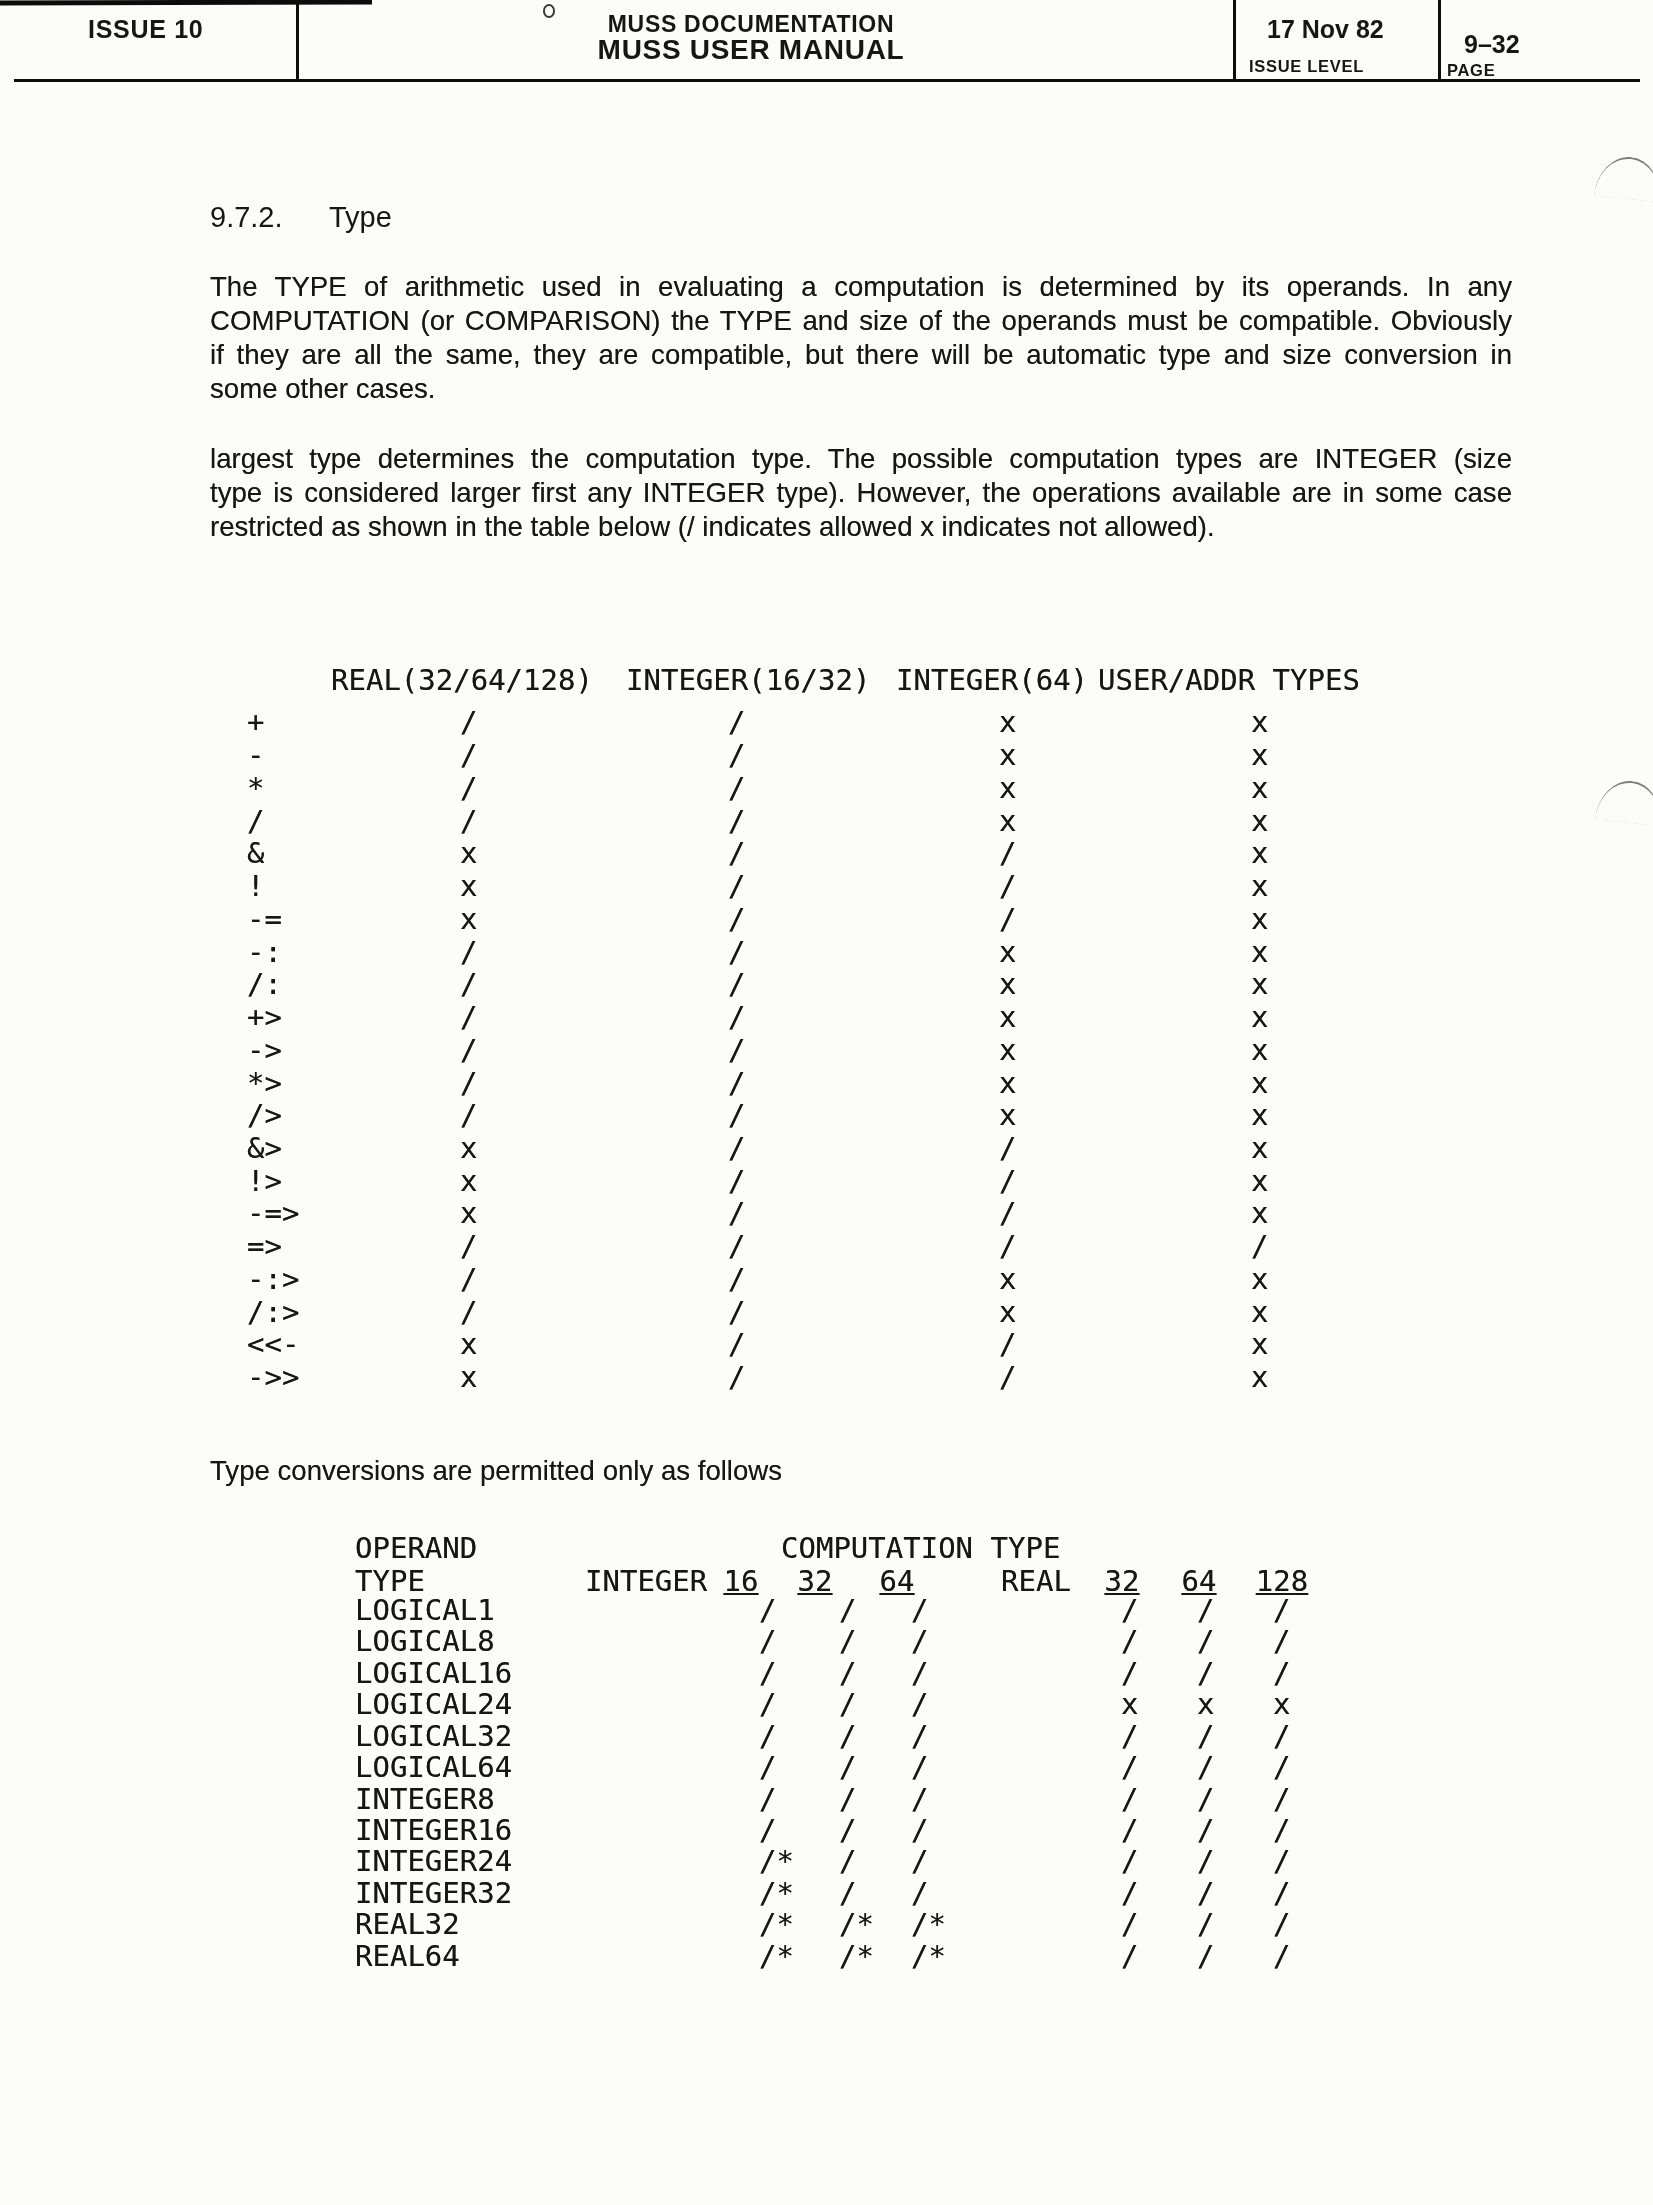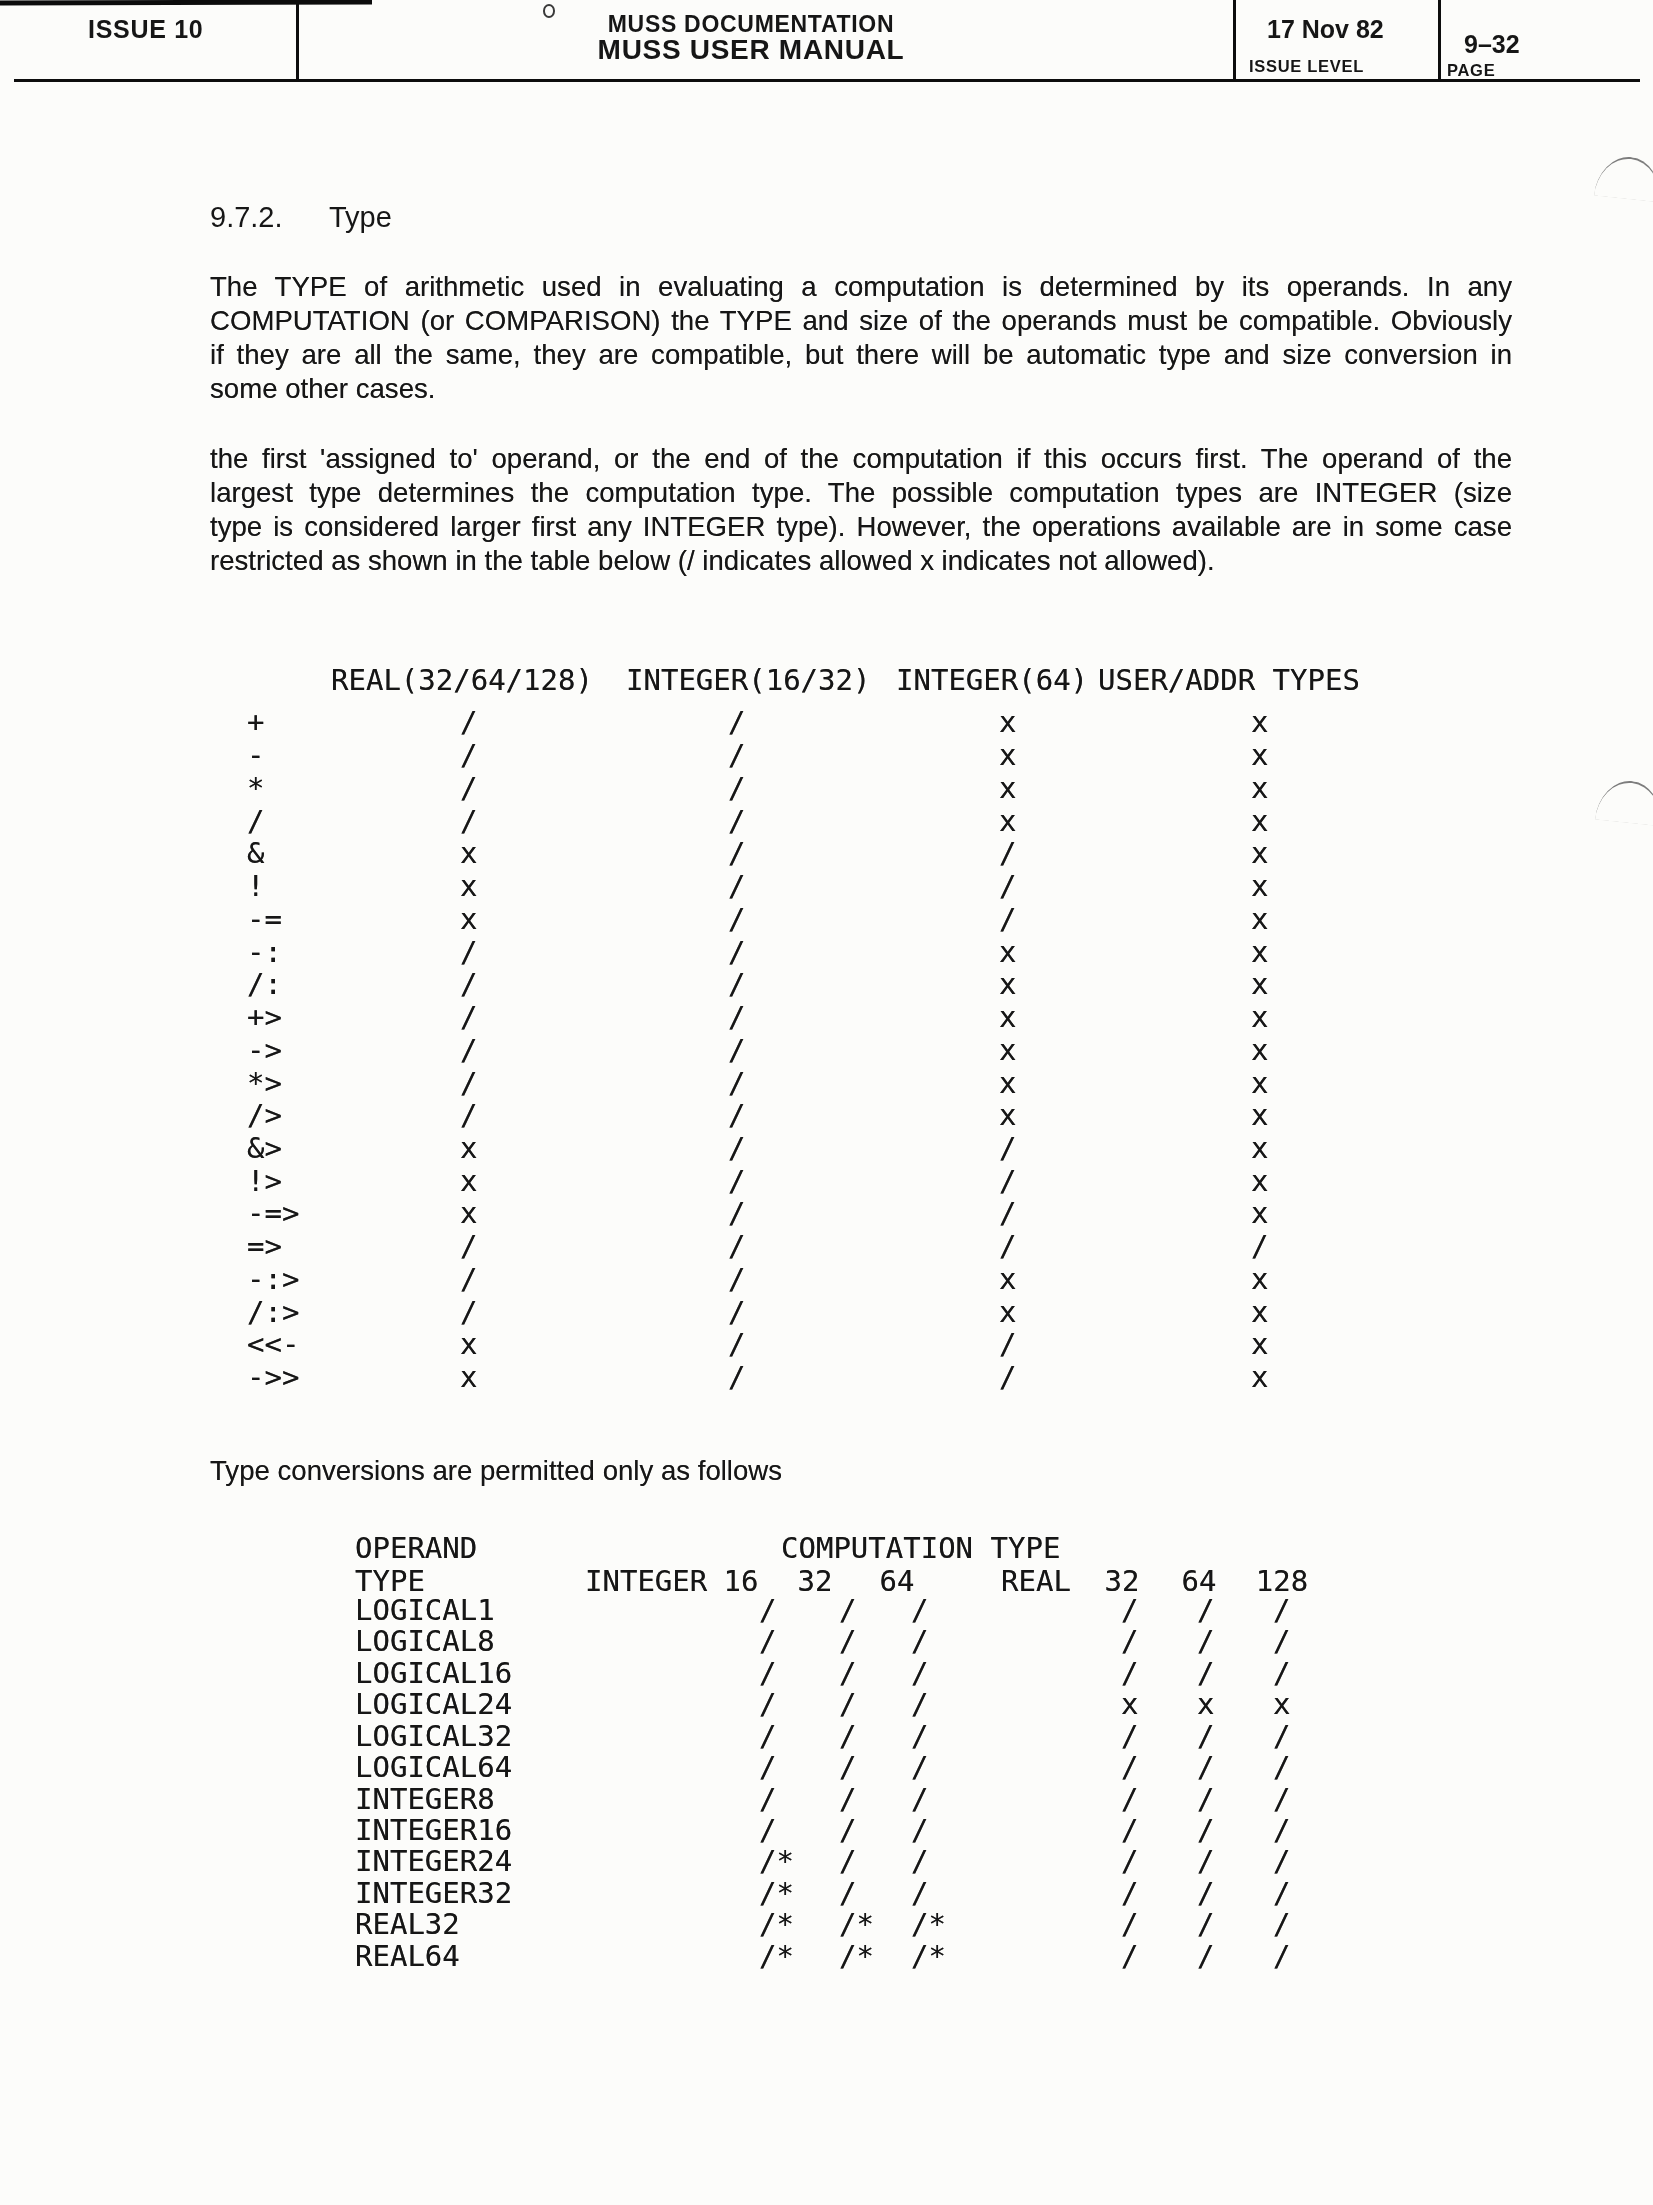--- a/index.html
+++ b/index.html
@@ -30,21 +30,21 @@
     text-shadow:0 0 0.4px rgba(10,10,10,.6);
   }
   .tline.last{text-align-last:left;}
   .intro{font-size:27.6px;text-shadow:0 0 0.4px rgba(10,10,10,.6);}
   
   .mono{
     font-family:"DejaVu Sans Mono",monospace;
     font-size:29px;line-height:29px;
     text-shadow:0 0 0.5px rgba(10,10,10,.65);
   }
-  .ctr{transform:translateX(-50%);}
+  .ctr{transform:translateX(-50%);text-decoration:underline;}
   
   .streak{position:absolute;left:0;top:0;width:372px;height:4.8px;background:#0c0c0c;transform:skewY(-.15deg);}
   .degree{position:absolute;left:543px;top:4.1px;width:8.3px;height:9.6px;border:2.1px solid #3a3a3a;border-radius:50%;}
   .arc{
     position:absolute;width:66px;height:40px;
     border-top:2.8px solid #7d7d7d;
     border-radius:50% 50% 0 0 / 100% 100% 0 0;
     border-left:transparent;border-right:transparent;border-bottom:transparent;
   }
   .arc1{left:1596px;top:157px;transform:rotate(6deg);}
@@ -79,21 +79,20 @@
     <span class="abs heading" style="left:329px;top:201px;">Type</span>
   </div>
 
   <div class="para" style="left:210px;top:270px;">
       <div class="tline">The TYPE of arithmetic used in evaluating a computation is determined by its operands. In any</div>
       <div class="tline">COMPUTATION (or COMPARISON) the TYPE and size of the operands must be compatible. Obviously</div>
       <div class="tline">if they are all the same, they are compatible, but there will be automatic type and size conversion in</div>
       <div class="tline last">some other cases.</div>
     </div>
   <div class="para" style="left:210px;top:442px;">
-      <div class="tline">the first 'assigned to' operand, or the end of the computation if this occurs first. The operand of the</div>
       <div class="tline">largest type determines the computation type. The possible computation types are INTEGER (size</div>
       <div class="tline">type is considered larger first any INTEGER type). However, the operations available are in some case</div>
       <div class="tline last">restricted as shown in the table below (/ indicates allowed x indicates not allowed).</div>
     </div>
 
   <div id="op-table">
       <span class="abs mono" style="left: 331px; top: 666px;">REAL(32/64/128)</span>
       <span class="abs mono" style="left: 626px; top: 666px;">INTEGER(16/32)</span>
       <span class="abs mono" style="left: 896px; top: 666px;">INTEGER(64)</span>
       <span class="abs mono" style="left: 1098px; top: 666px;">USER/ADDR TYPES</span>

